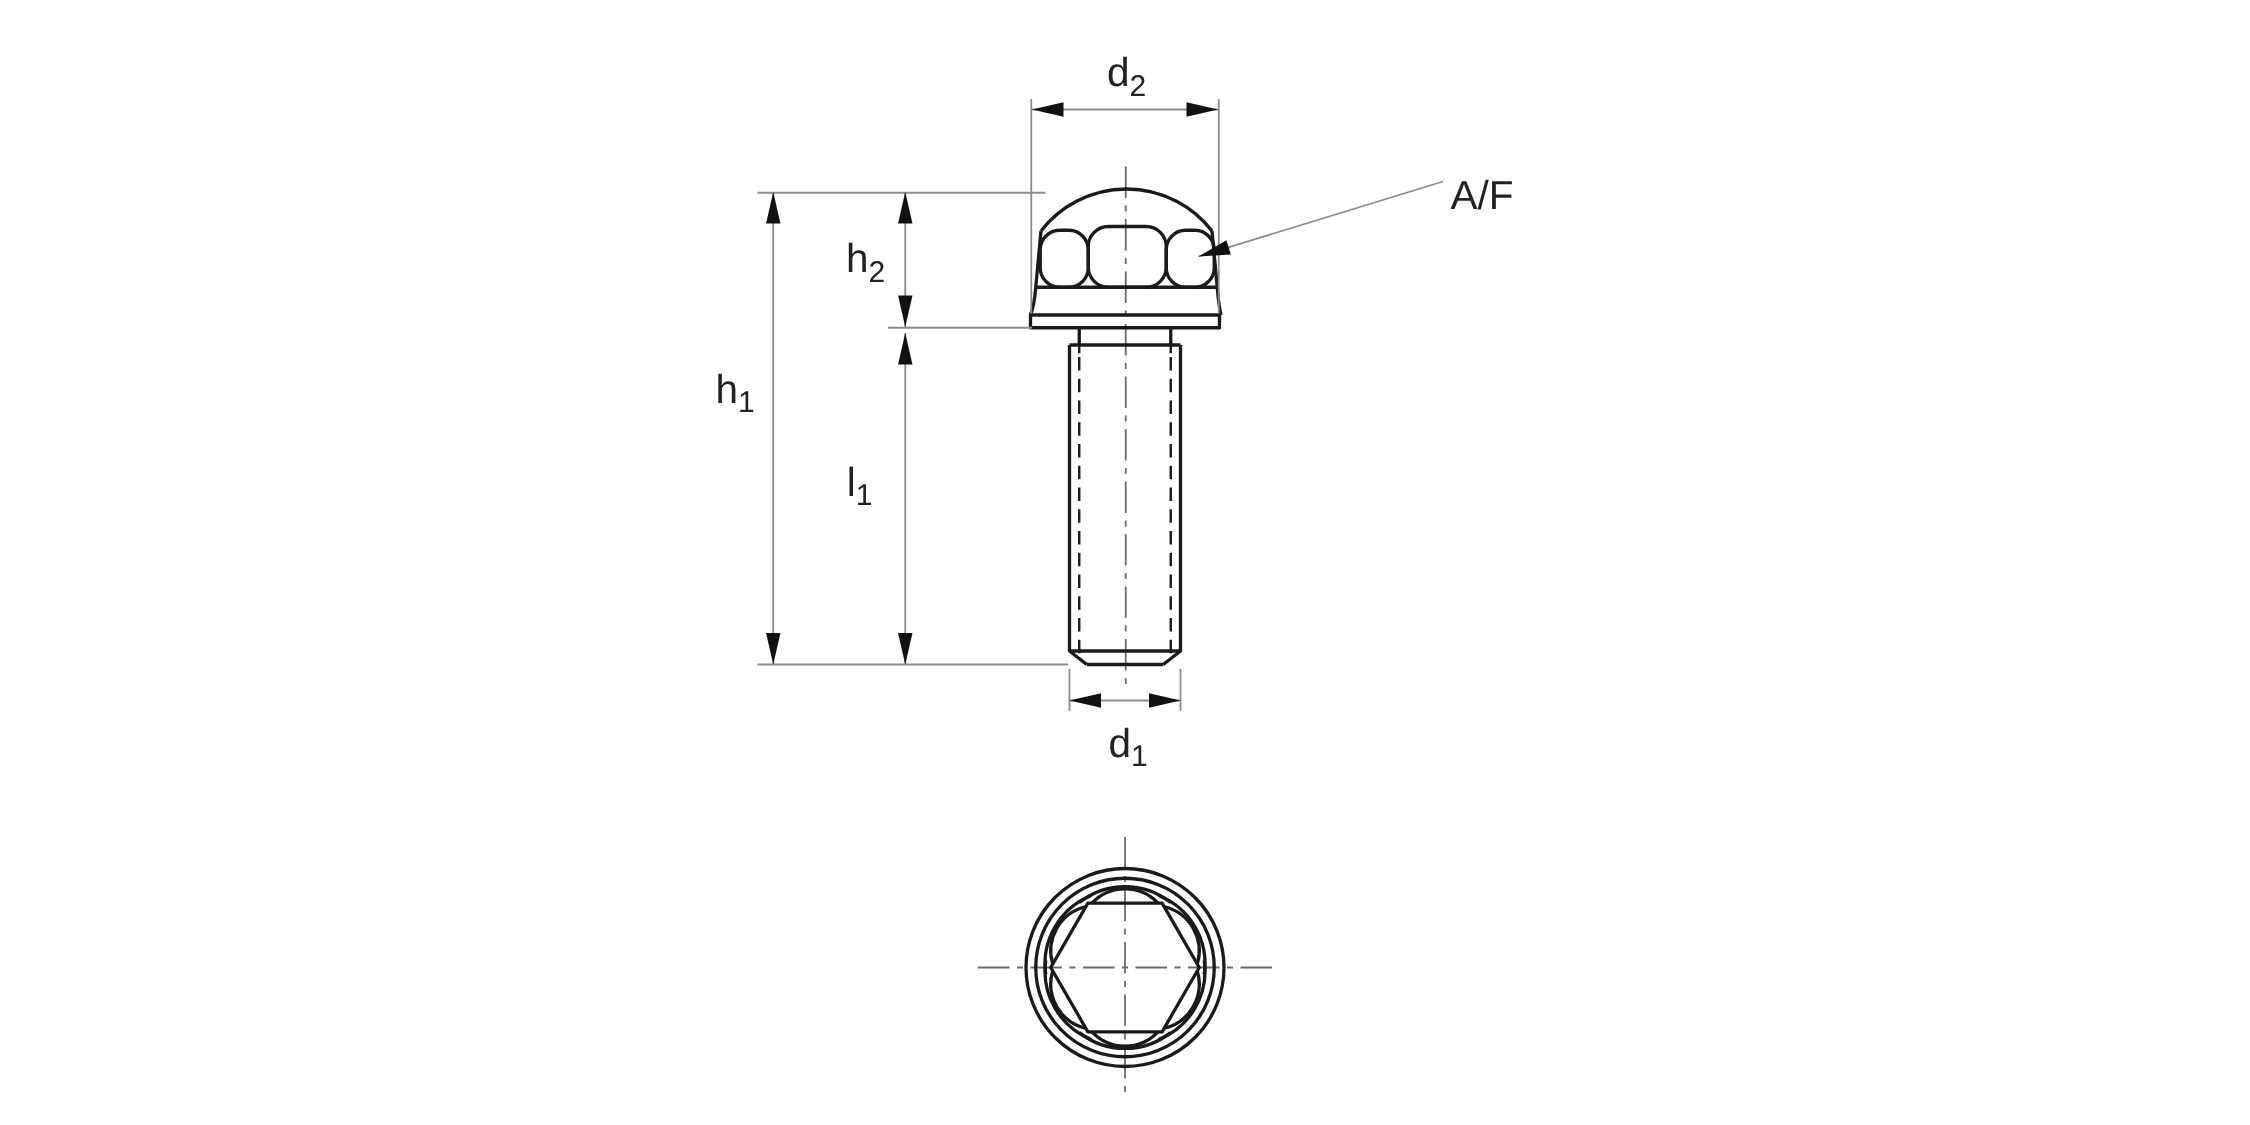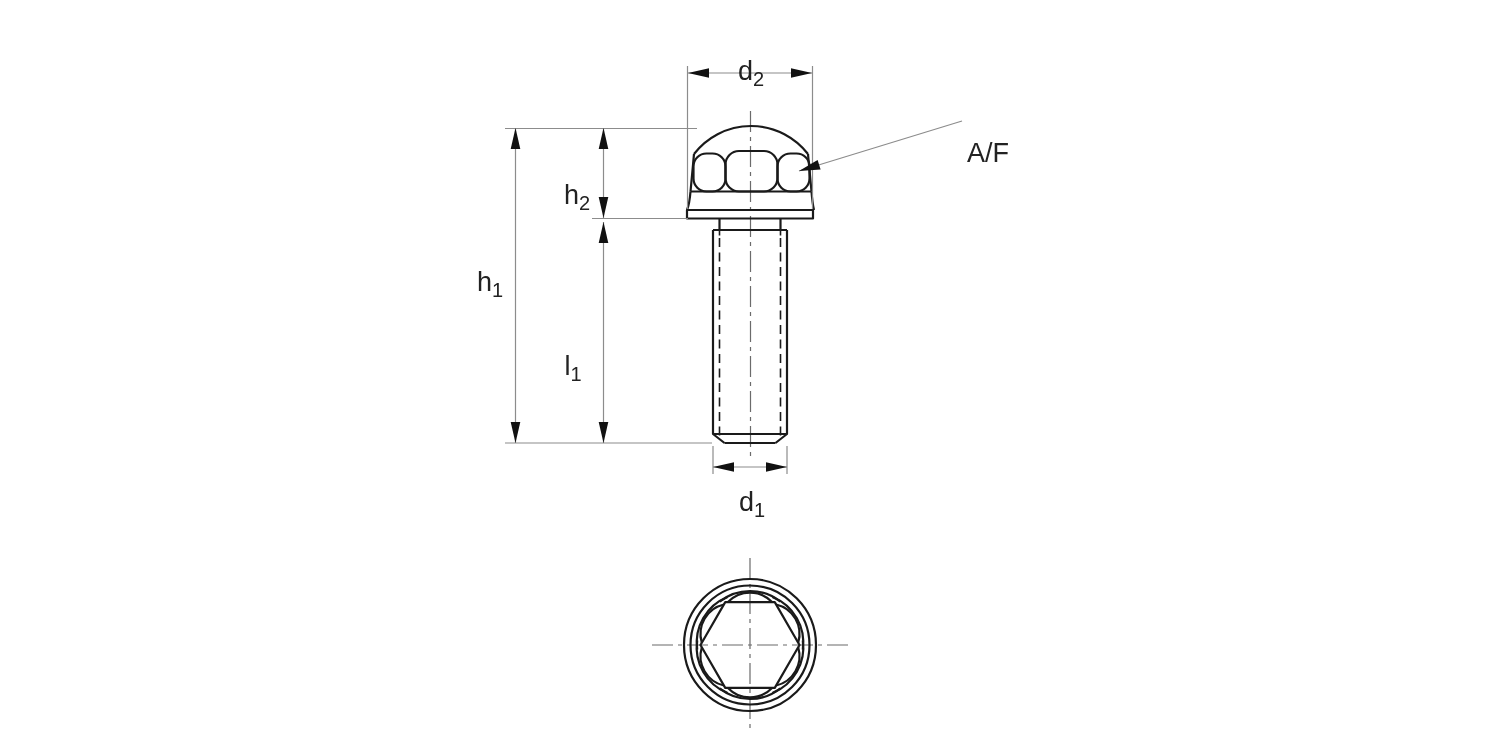--- a/index.html
+++ b/index.html
@@ -17,21 +17,20 @@
   .dim{stroke:#8c8c8c;stroke-width:1.2;fill:none;}
   .cline{stroke:#6b6b6b;stroke-width:1.2;fill:none;stroke-dasharray:21 5 4 5;}
   .arrow{fill:#111111;stroke:none;}
   .dim-label{
     position:absolute;
     transform:translate(-50%,-50%);
     font-size:27px;
     color:#222222;
     white-space:nowrap;
     line-height:1;
-    margin-top:22px;
   }
   .dim-label sub{font-size:20px;line-height:0;}
 </style>
 </head>
 <body>
 
 <div class="canvas">
 
   <svg width="1500" height="750" viewBox="0 0 1500 750">
 
@@ -134,17 +133,17 @@
   </svg>
 
   <div class="dim-label" style="left:751px;top:49px"><span>d</span><sub>2</sub></div>
 
   <div class="dim-label" style="left:988px;top:131px"><span>A/F</span></div>
 
   <div class="dim-label" style="left:577px;top:173px"><span>h</span><sub>2</sub></div>
 
   <div class="dim-label" style="left:490px;top:260px"><span>h</span><sub>1</sub></div>
 
-  <div class="dim-label" style="left:573px;top:344px"><span>l</span><sub>1</sub></div>
+  <div class="dim-label" style="left:573px;top:322px"><span>l</span><sub>1</sub></div>
 
-  <div class="dim-label" style="left:752px;top:480px"><span>d</span><sub>1</sub></div>
+  <div class="dim-label" style="left:752px;top:496px"><span>d</span><sub>1</sub></div>
 
 </div>
 
 </body></html>

